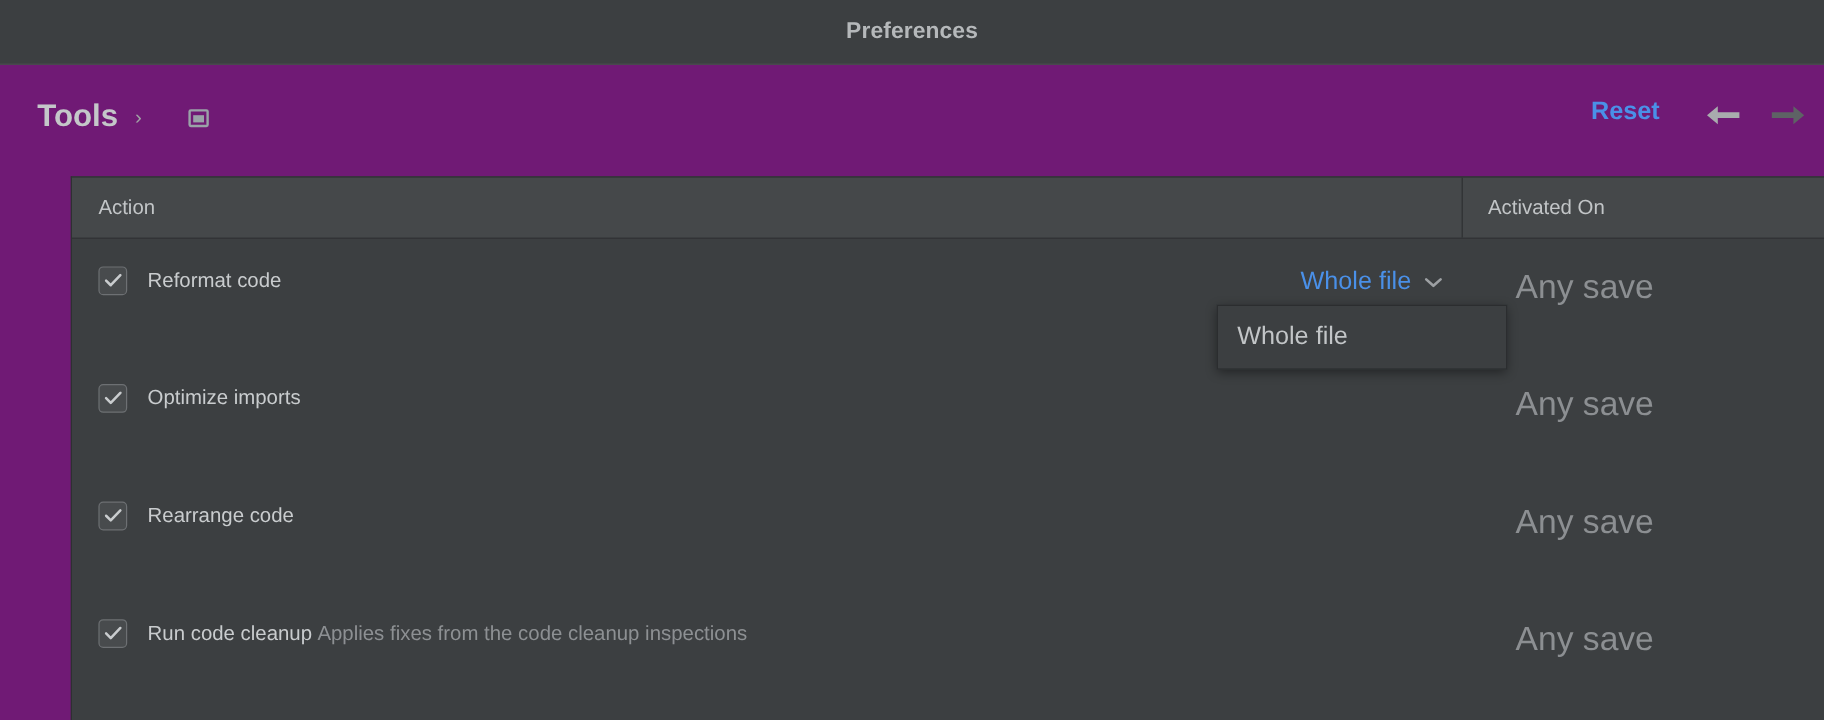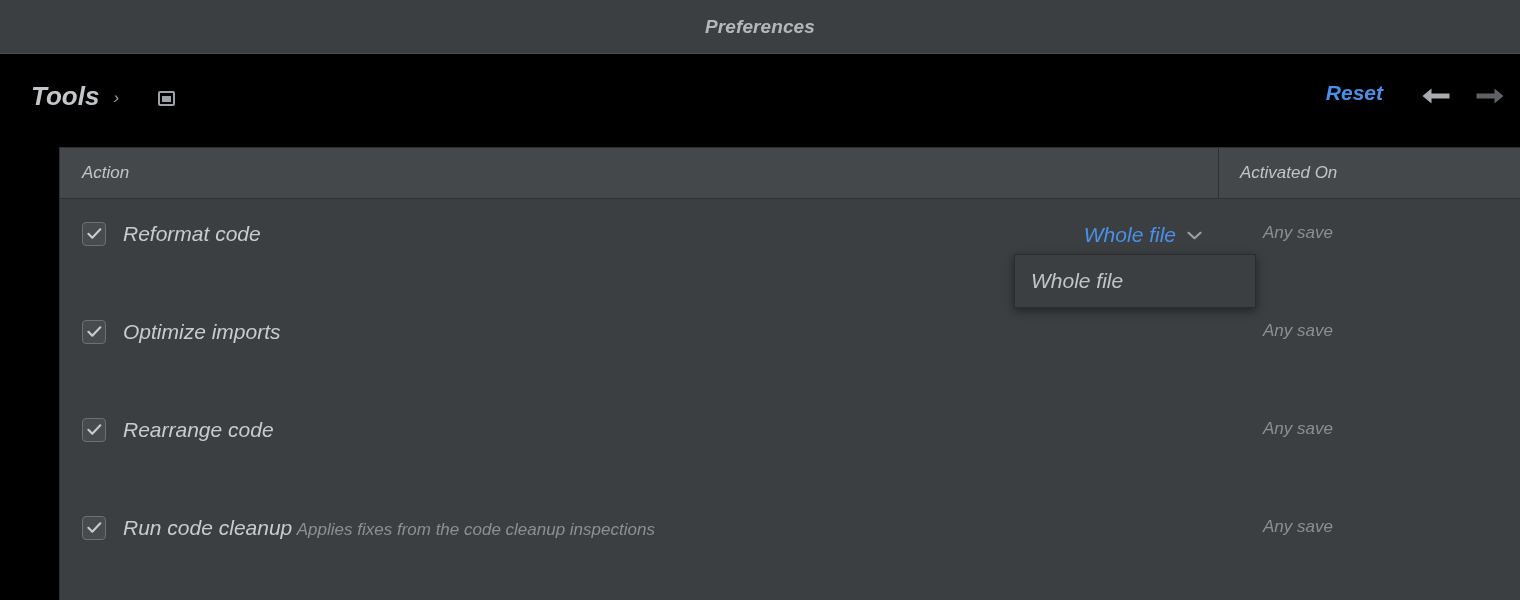--- a/index.html
+++ b/index.html
@@ -13,22 +13,21 @@
     overflow: hidden;
     font-family: "Liberation Sans", sans-serif;
     color: #bbbbbb;
     -webkit-font-smoothing: antialiased;
   }
 
   #app {
     position: relative;
     width: 1520px;
     height: 600px;
-    background: #000000;
-    font-style: italic;
+    background: #701a75;
   }
 
   
   .titlebar {
     position: absolute;
     left: 0; top: 0;
     width: 1520px;
     height: 54px;
     background: #3c3f41;
     border-bottom: 1px solid #4b4e50;
@@ -181,21 +180,21 @@
     display: flex;
     align-items: center;
     justify-content: center;
     flex: none;
     cursor: pointer;
     margin-top: 1px;
   }
   .checkbox svg { display: block; }
   .action-text { margin-left: 17px; }
   .action-label {
-    font-size: 21px;
+    font-size: 17px;
     color: #c9ccce;
     line-height: 26px;
     white-space: nowrap;
   }
   .action-desc {
     font-size: 17px;
     color: #8d9093;
     margin-top: 11px;
     white-space: nowrap;
   }
@@ -217,21 +216,21 @@
     margin-left: 11px;
     display: flex;
     align-items: center;
   }
   .option-chevron svg { fill: none; stroke: #9da0a3; stroke-width: 2.2; }
 
   .cell-activated {
     position: absolute;
     left: 1203px;
     top: 24px;
-    font-size: 17px;
+    font-size: 28px;
     color: #8c8f92;
     white-space: nowrap;
   }
 
   
   .popup {
     position: absolute;
     left: 1014px;
     top: 254px;
     width: 242px;

